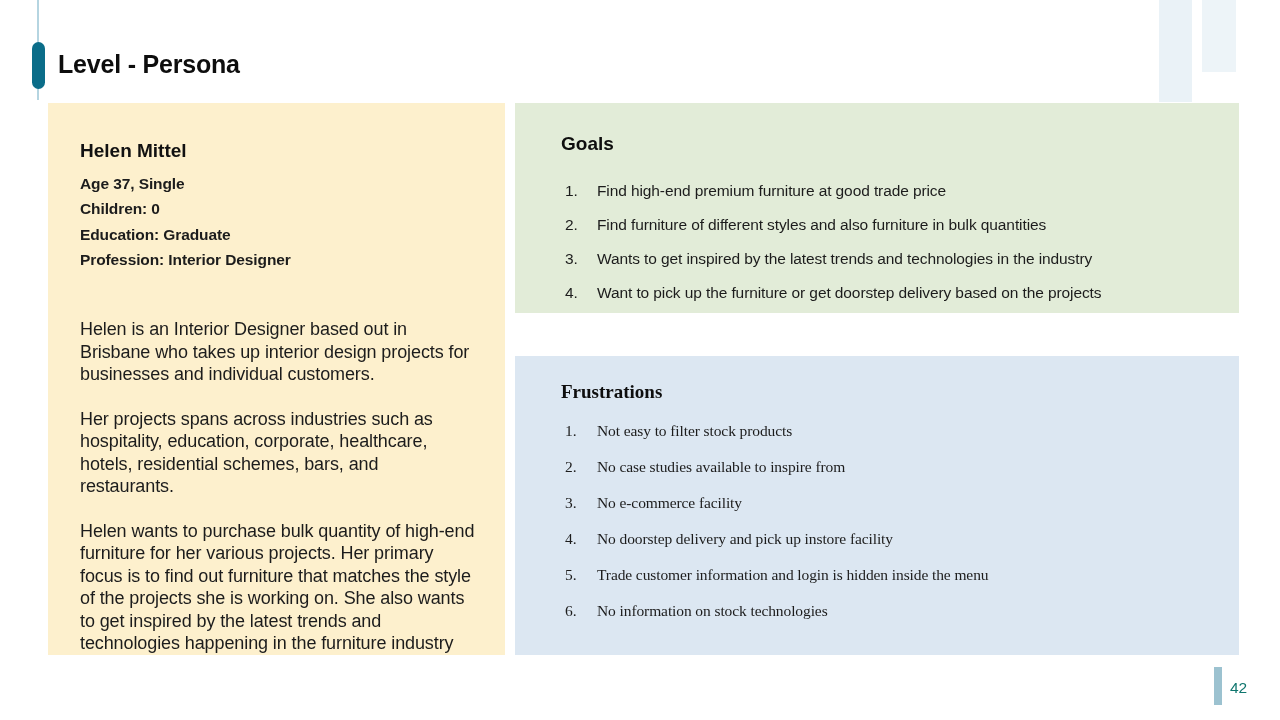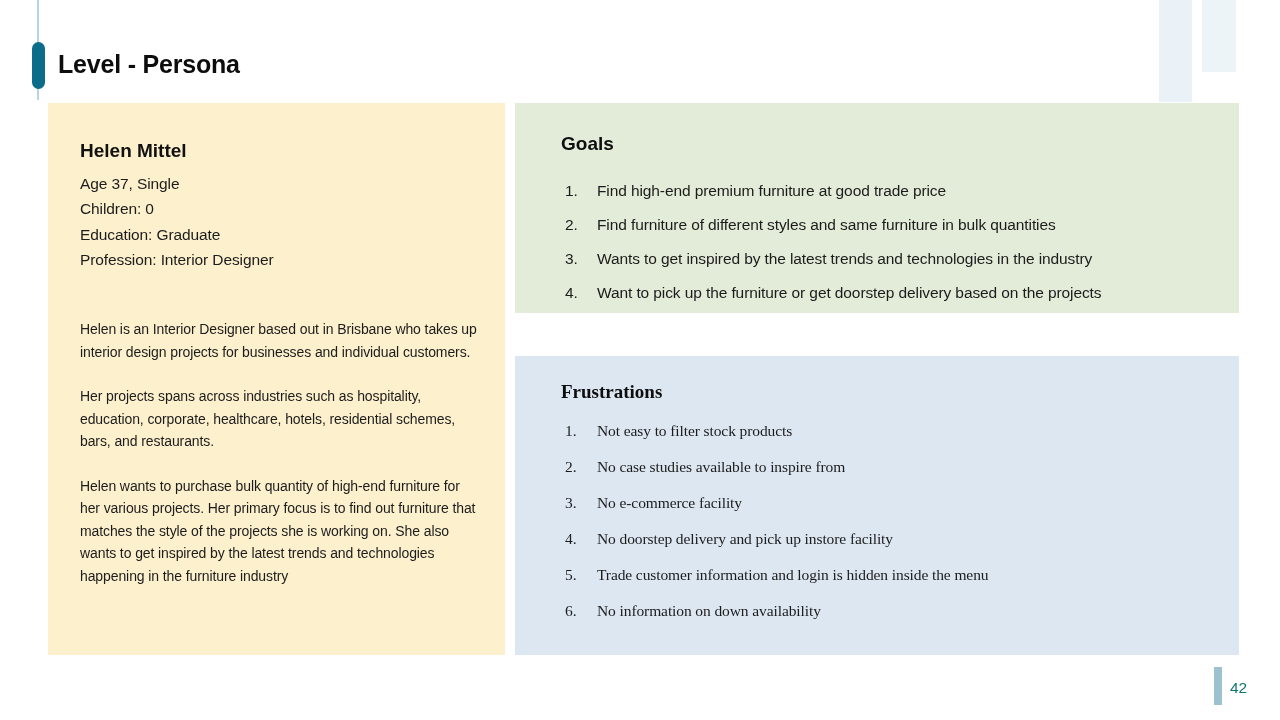--- a/index.html
+++ b/index.html
@@ -58,25 +58,26 @@
     margin: 0;
     font-size: 19px; font-weight: bold;
     color: #111111;
     line-height: 23px;
   }
   .persona-details { margin-top: 9px; }
   .persona-detail {
     font-size: 15.5px;
     line-height: 25.3px;
     letter-spacing: -0.1px;
+    font-weight: bold;
   }
   .persona-paragraphs { margin-top: 46px; }
   .persona-paragraph {
     margin: 0 0 22px 0;
-    font-size: 14px;
+    font-size: 18px;
     line-height: 22.5px;
     letter-spacing: -0.1px;
   }
 
   .panel-goals {
     left: 515px; top: 103px;
     width: 724px; height: 210px;
     background: #e2ecd8;
     padding: 30px 30px 0 46px;
   }
@@ -148,21 +149,21 @@
 
   <section class="panel panel-goals">
     <h2 class="panel-title">Goals</h2>
     <div class="num-list">
       <div class="num-item">
         <span class="num">1.</span>
         <span class="txt">Find high-end premium furniture at good trade price</span>
       </div>
       <div class="num-item">
         <span class="num">2.</span>
-        <span class="txt">Find furniture of different styles and same furniture in bulk quantities</span>
+        <span class="txt">Find furniture of different styles and also furniture in bulk quantities</span>
       </div>
       <div class="num-item">
         <span class="num">3.</span>
         <span class="txt">Wants to get inspired by the latest trends and technologies in the industry</span>
       </div>
       <div class="num-item">
         <span class="num">4.</span>
         <span class="txt">Want to pick up the furniture or get doorstep delivery based on the projects</span>
       </div>
     </div>
@@ -186,21 +187,21 @@
       <div class="num-item">
         <span class="num">4.</span>
         <span class="txt">No doorstep delivery and pick up instore facility</span>
       </div>
       <div class="num-item">
         <span class="num">5.</span>
         <span class="txt">Trade customer information and login is hidden inside the menu</span>
       </div>
       <div class="num-item">
         <span class="num">6.</span>
-        <span class="txt">No information on down availability</span>
+        <span class="txt">No information on stock technologies</span>
       </div>
     </div>
   </section>
 
   <div class="page-bar"></div>
   <div class="page-num">42</div>
 
 </div>
 
 </body></html>

